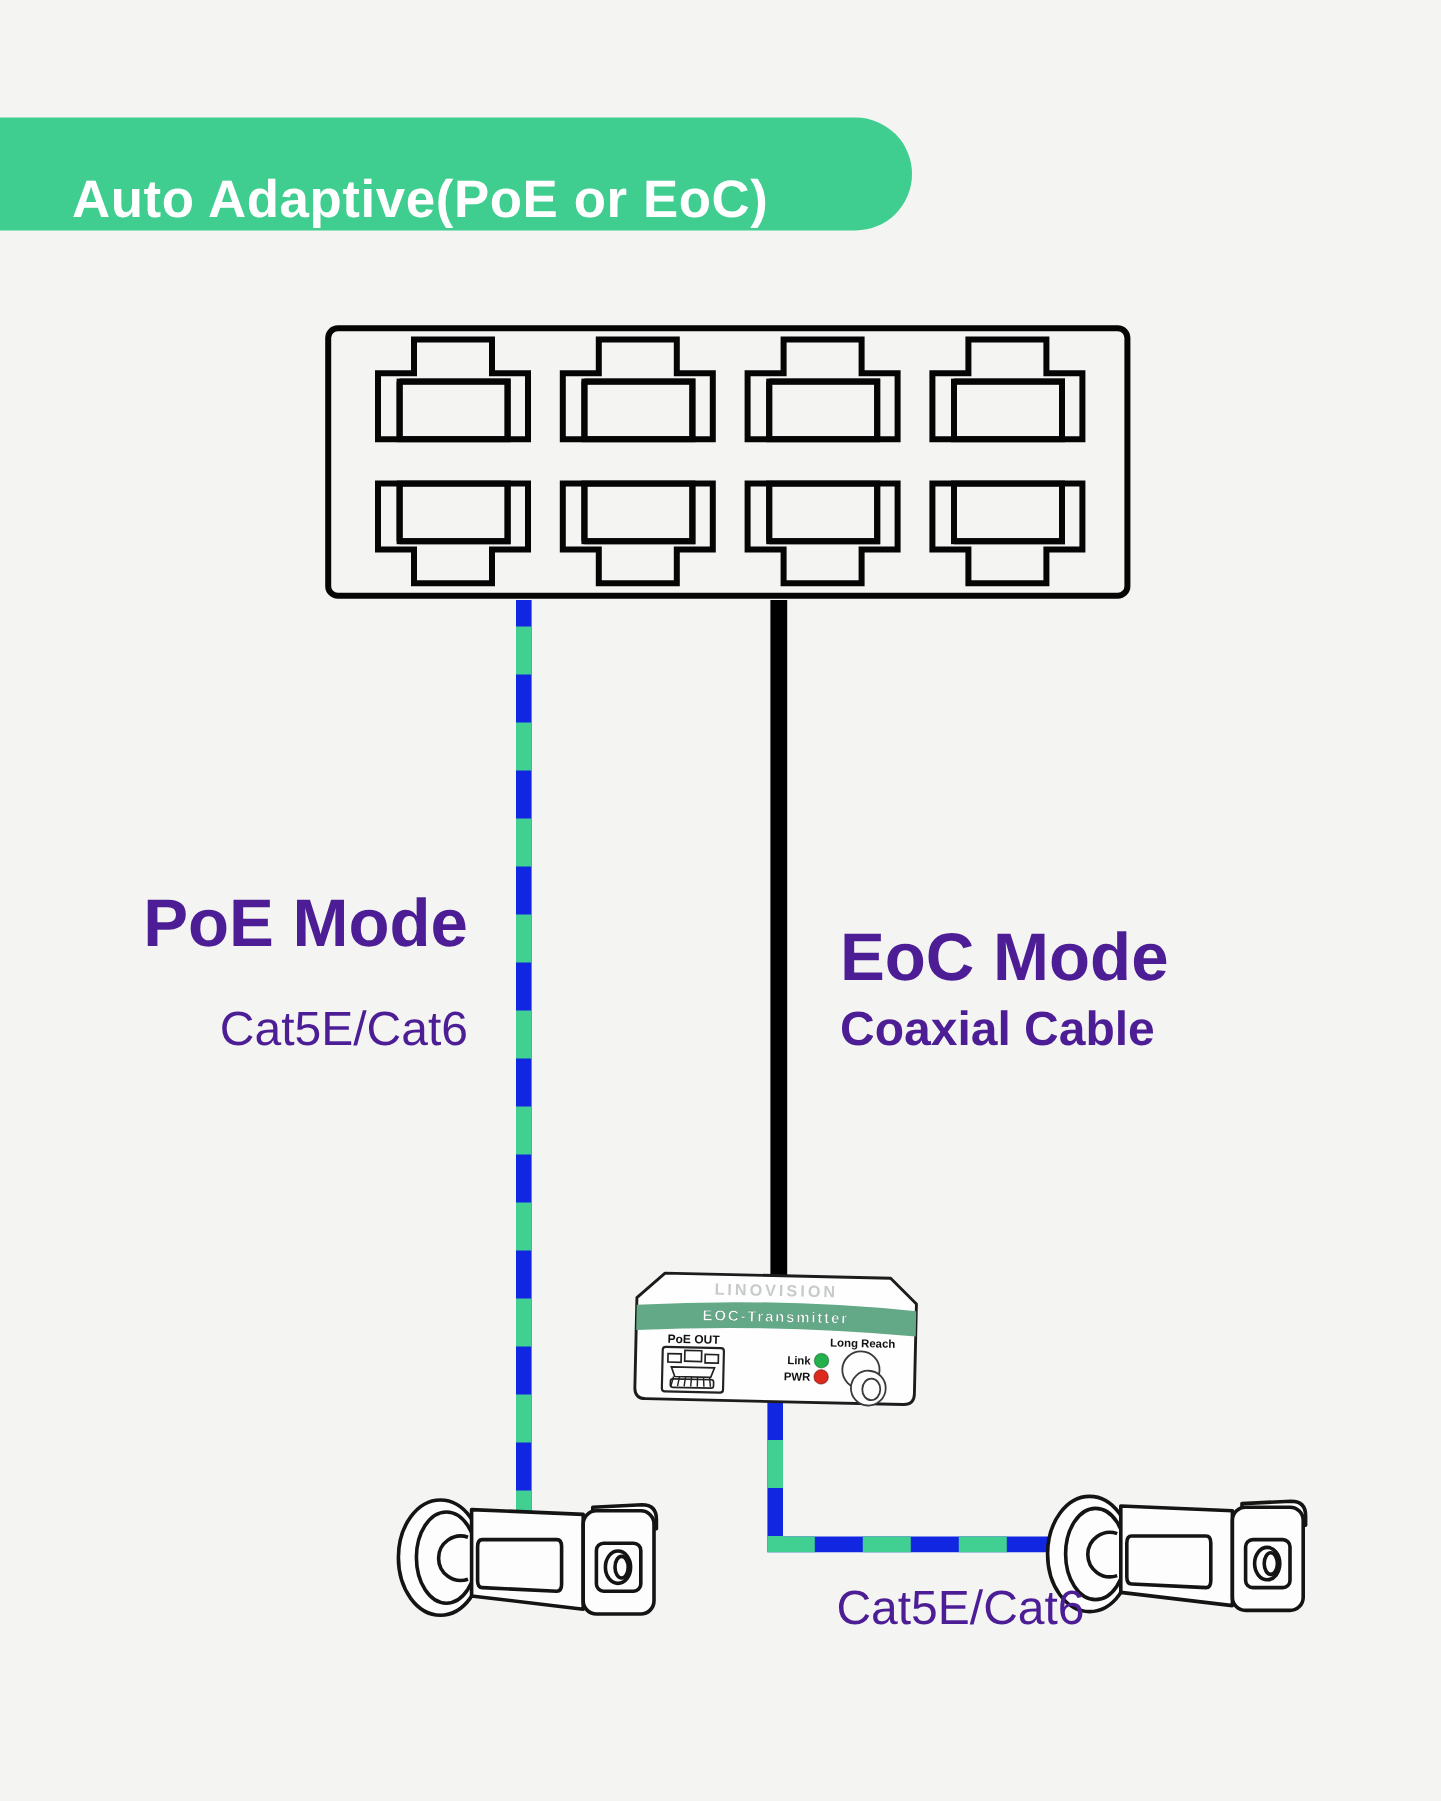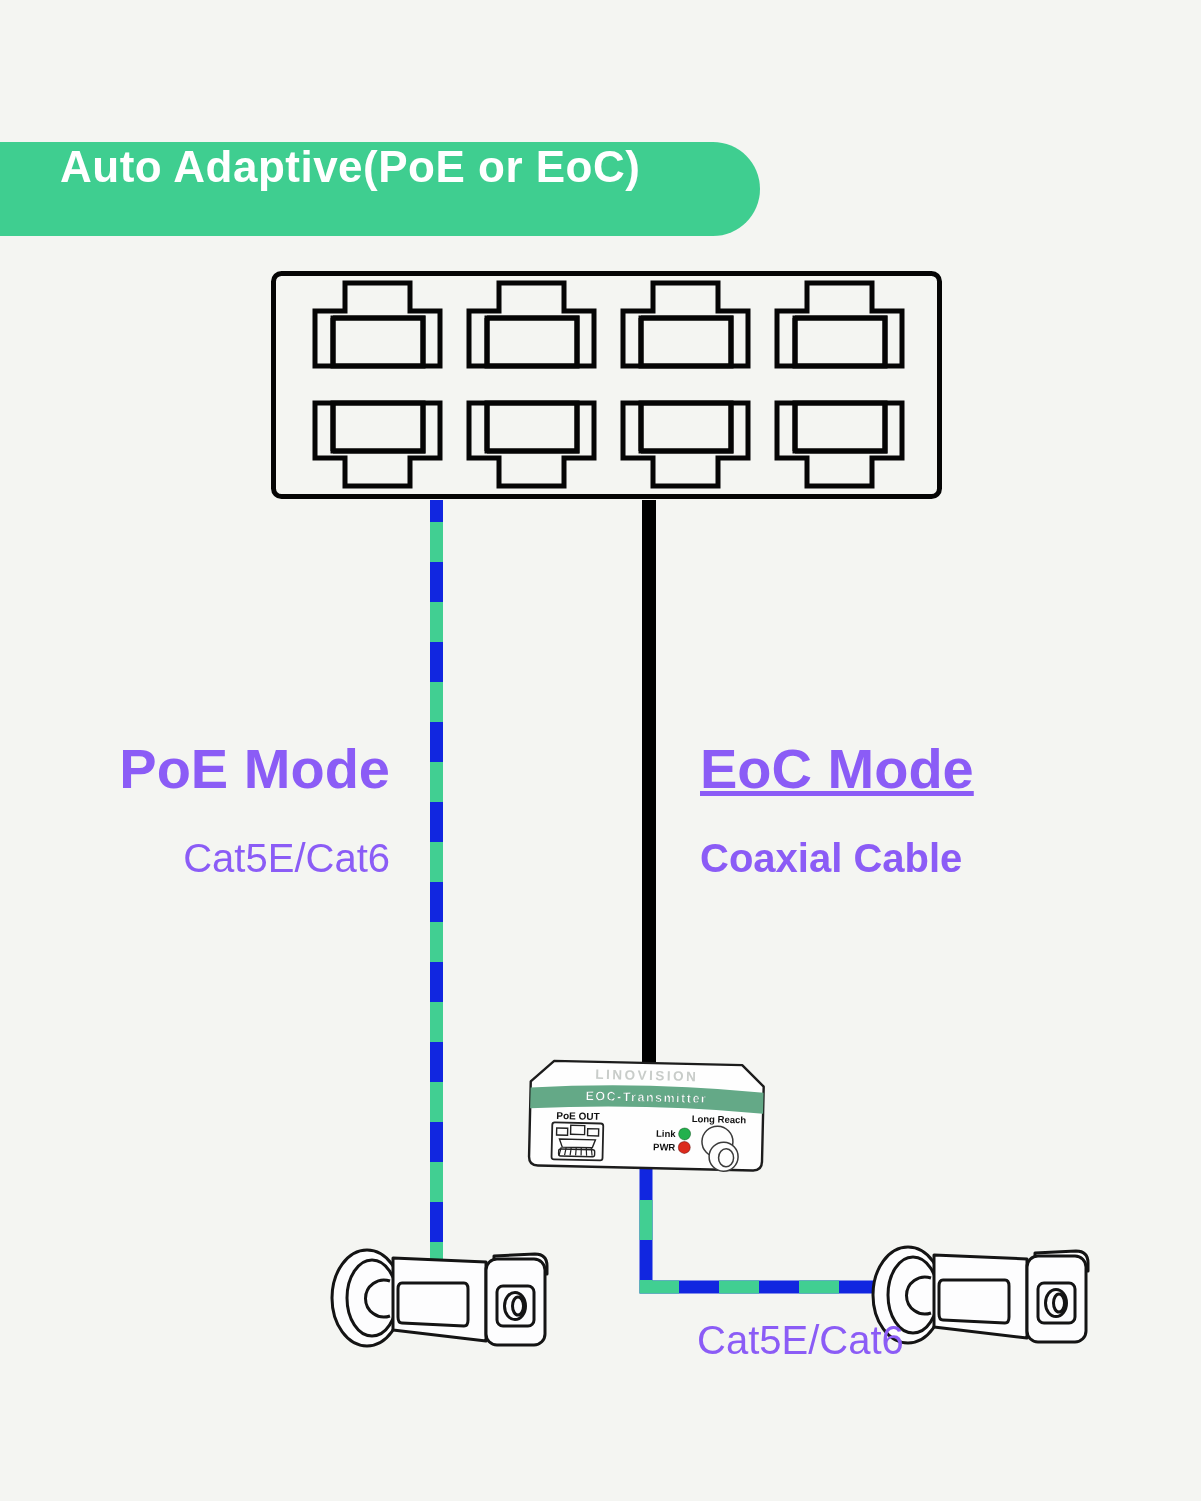--- a/index.html
+++ b/index.html
@@ -14,32 +14,32 @@
   body{
     width:1201px;height:1501px;position:relative;overflow:hidden;
     background:var(--bg);
     font-family:"Liberation Sans", sans-serif;
   }
   .stage{position:absolute;inset:0;width:1201px;height:1501px;}
   .banner{
     position:absolute;left:0;top:98px;height:94px;width:760px;
     background:var(--banner-green);
     border-radius:0 47px 47px 0;
-    display:flex;align-items:flex-start;margin-top:44px;
+    display:flex;align-items:flex-end;
   }
   .banner span{
     color:#ffffff;font-weight:bold;font-size:44px;letter-spacing:.5px;
     padding-left:60px;white-space:nowrap;
   }
-  .label{position:absolute;color:#8b5cf6;white-space:nowrap;}
+  .label{position:absolute;color:#4c1d95;white-space:nowrap;}
   .mode-title{font-size:56px;font-weight:bold;line-height:1;letter-spacing:0px;}
   .cable-label{font-size:40px;font-weight:400;line-height:1;}
   .col-poe-title{left:90px;top:741px;width:300px;text-align:right;}
   .col-poe-cable{left:90px;top:838px;width:300px;text-align:right;}
-  .col-eoc-title{left:700px;top:741px;text-decoration:underline;}
+  .col-eoc-title{left:700px;top:770px;}
   .col-eoc-cable{left:700px;top:838px;font-weight:bold;}
   .bottom-cable{left:697px;top:1320px;}
   svg{position:absolute;left:0;top:0;}
   svg text{font-family:"Liberation Sans", sans-serif;}
 </style>
 </head>
 <body>
 
 <div class="stage">
 

